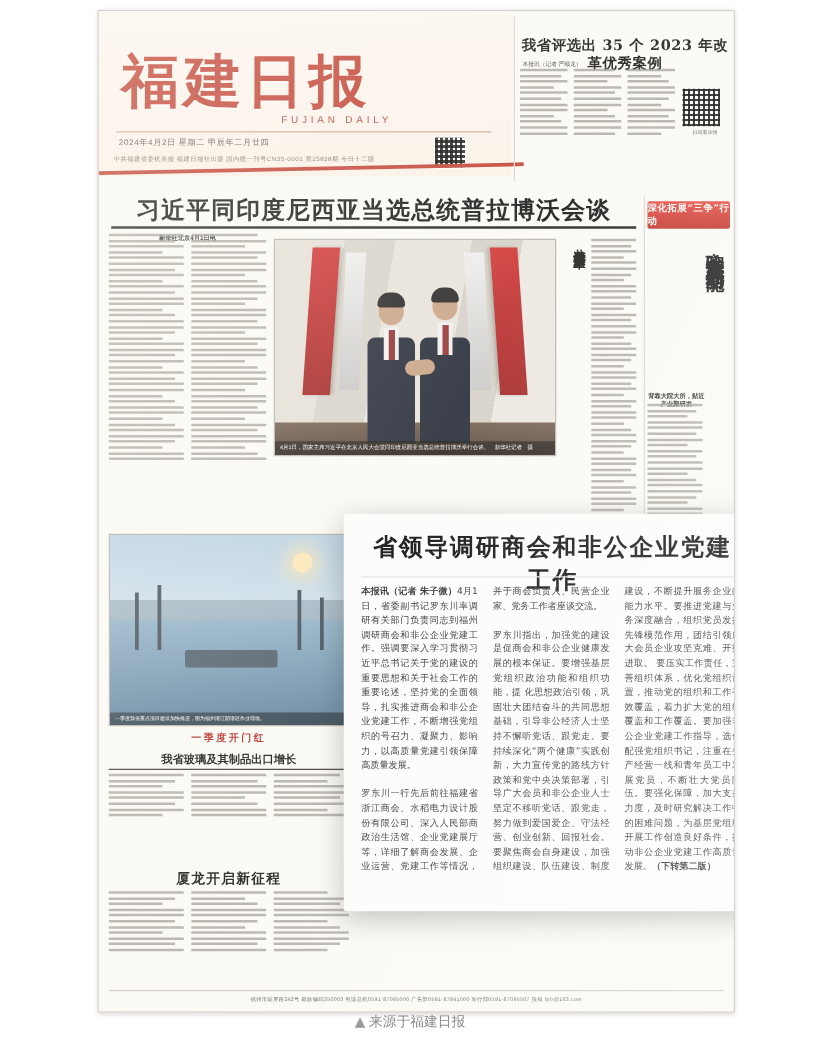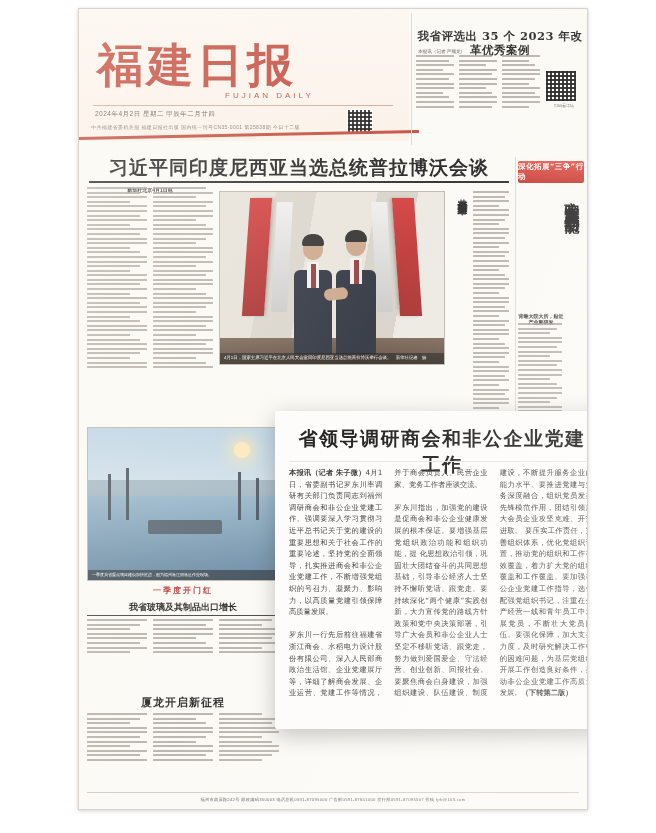--- a/index.html
+++ b/index.html
@@ -845,14 +845,17 @@
       <div class="card-rule"></div>
       <div class="card-cols">
         <span id="oc1"><b>本报讯（记者 朱子微）</b>4月1日，省委副书记罗东川率调研有关部门负责同志到福州调研商会和非公企业党建工作。强调要深入学习贯彻习近平总书记关于党的建设的重要思想和关于社会工作的重要论述，坚持党的全面领导，扎实推进商会和非公企业党建工作，不断增强党组织的号召力、凝聚力、影响力，以高质量党建引领保障高质量发展。<br><br>罗东川一行先后前往福建省浙江商会、水稻电力设计股份有限公司、深入人民部商政治生活馆、企业党建展厅等，详细了解商会发展、企业运营、党建工作等情况，并于商会负责人、民营企业家、党务工作者座谈交流。<br><br>罗东川指出，加强党的建设是促商会和非公企业健康发展的根本保证。要增强基层党组织政治功能和组织功能，提</span>
         <span id="oc2">化思想政治引领，巩固壮大团结奋斗的共同思想基础，引导非公经济人士坚持不懈听党话、跟党走。要持续深化“两个健康”实践创新，大力宣传党的路线方针政策和党中央决策部署，引导广大会员和非公企业人士坚定不移听党话、跟党走，努力做到爱国爱企、守法经营、创业创新、回报社会。要聚焦商会自身建设，加强组织建设、队伍建设、制度建设，不断提升服务企业的能力水平。要推进党建与业务深度融合，组织党员发挥先锋模范作用，团结引领广大会员企业攻坚克难、开拓进取。</span>
         <span id="oc3">要压实工作责任，完善组织体系，优化党组织设置，推动党的组织和工作有效覆盖，着力扩大党的组织覆盖和工作覆盖。要加强非公企业党建工作指导，选优配强党组织书记，注重在生产经营一线和青年员工中发展党员，不断壮大党员队伍。要强化保障，加大支持力度，及时研究解决工作中的困难问题，为基层党组织开展工作创造良好条件，推动非公企业党建工作高质量发展。<b>（下转第二版）</b></span>
       </div>
     </div>
 
   </div>
 
+  <div class="caption">
+    <span class="tri">▲</span><span>来源于福建日报</span>
+  </div>
 
 </div>
 
 </body></html>

